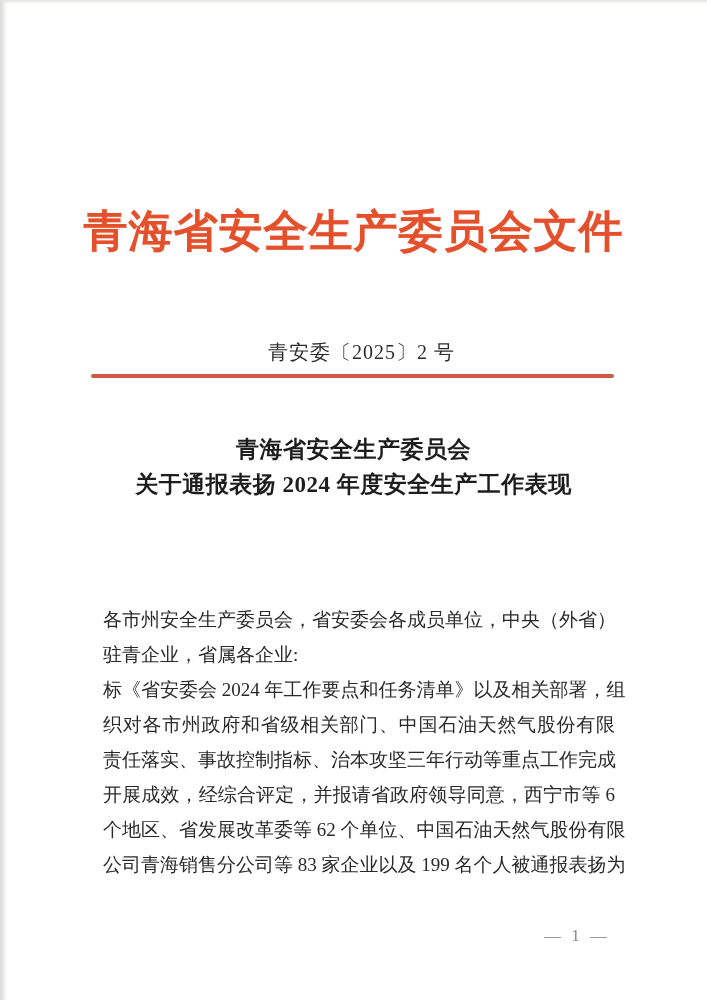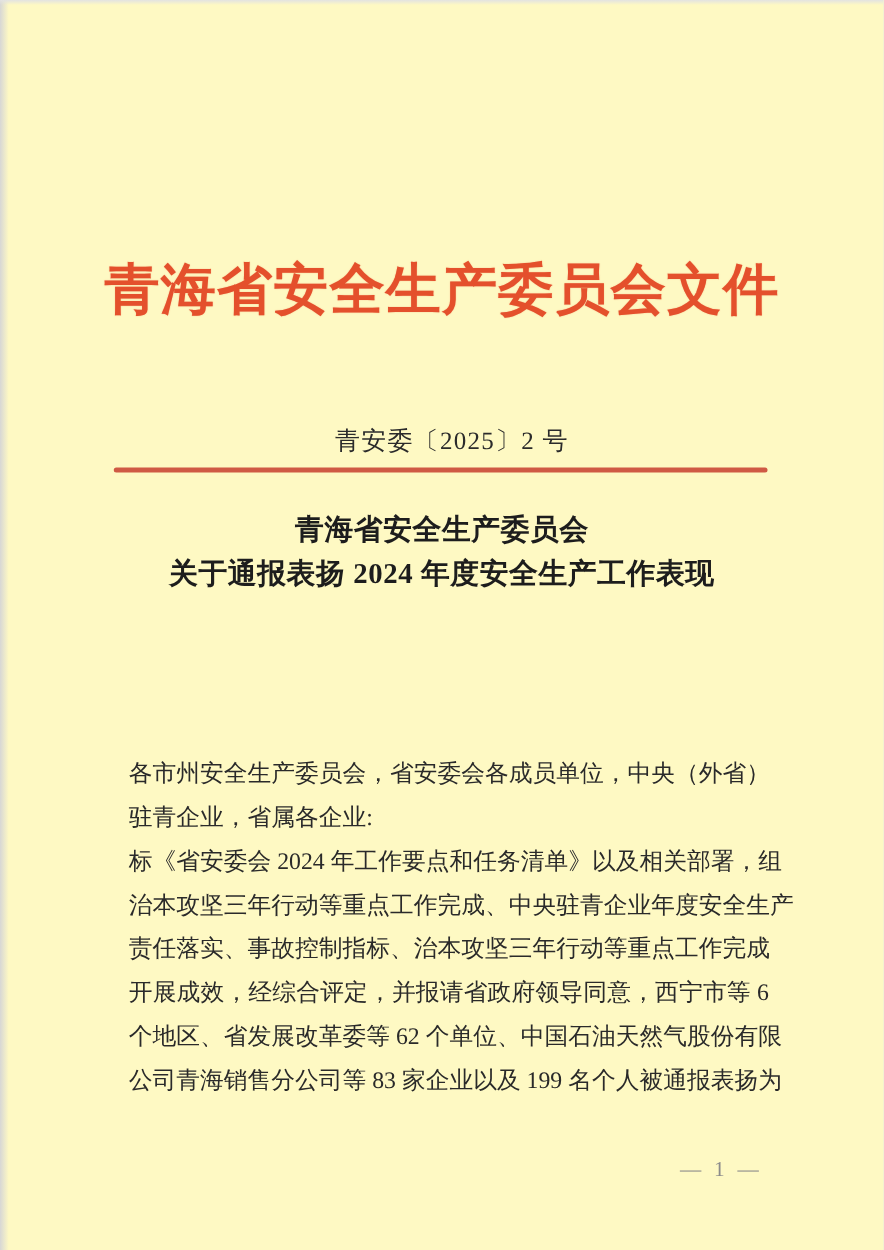--- a/index.html
+++ b/index.html
@@ -38,21 +38,21 @@
     letter-spacing: 1px;
     color: #2b2b2b;
   }
   .red-line {
     position: absolute; top: 374px; left: 91px;
     width: 523px; height: 4px;
     background: #cf5a44;
     border-radius: 2px;
   }
   .title-block {
-    position: absolute; top: 406px; left: 0; right: 0;
+    position: absolute; top: 432px; left: 0; right: 0;
   }
   .title-line {
     text-align: center;
     font-size: 23px; font-weight: 700;
     color: #1d1d1d;
     line-height: 35px;
     letter-spacing: 0.5px;
   }
   .body-block {
     position: absolute; top: 578px; left: 103px;
@@ -73,40 +73,40 @@
     position: absolute; top: 926px; left: 544px;
     font-size: 17px;
     letter-spacing: 3px;
     color: #8b8b8b;
     white-space: nowrap;
   }
 </style>
 </head>
 <body>
 
-<div class="page" style="background: #fef9c3;">
+<div class="page" style="background: #ffffff;">
   <div class="scan-edge-left"></div>
   <div class="scan-edge-top"></div>
 
   <div class="red-header" style="color: rgb(228, 80, 44);">青海省安全生产委员会文件</div>
 
   <div class="doc-number">青安委〔2025〕2 号</div>
 
   <div class="red-line" style="background: rgb(207, 90, 68);"></div>
 
   <div class="title-block">
       <div class="title-line">青海省安全生产委员会</div>
       <div class="title-line">关于通报表扬 2024 年度安全生产工作表现</div>
     </div>
 
   <div class="body-block">
       <div class="body-line">各市州安全生产委员会，省安委会各成员单位，中央（外省）</div>
       <div class="body-line short">驻青企业，省属各企业:</div>
       <div class="body-line">标《省安委会 2024 年工作要点和任务清单》以及相关部署，组</div>
-      <div class="body-line">治本攻坚三年行动等重点工作完成、中央驻青企业年度安全生产</div>
+      <div class="body-line">织对各市州政府和省级相关部门、中国石油天然气股份有限</div>
       <div class="body-line">责任落实、事故控制指标、治本攻坚三年行动等重点工作完成</div>
       <div class="body-line">开展成效，经综合评定，并报请省政府领导同意，西宁市等 6</div>
       <div class="body-line">个地区、省发展改革委等 62 个单位、中国石油天然气股份有限</div>
       <div class="body-line">公司青海销售分公司等 83 家企业以及 199 名个人被通报表扬为</div>
     </div>
 
   <div class="page-number" style="color: rgb(139, 139, 139);">— 1 —</div>
 </div>
 
 </body></html>

